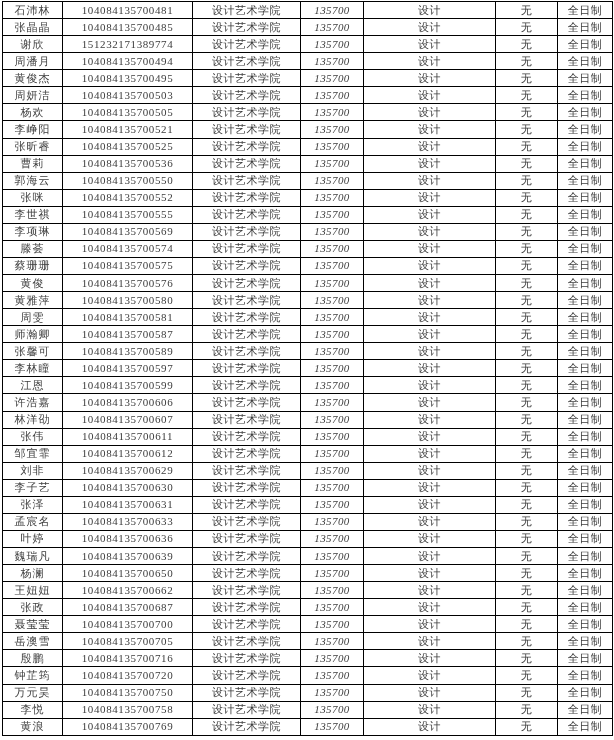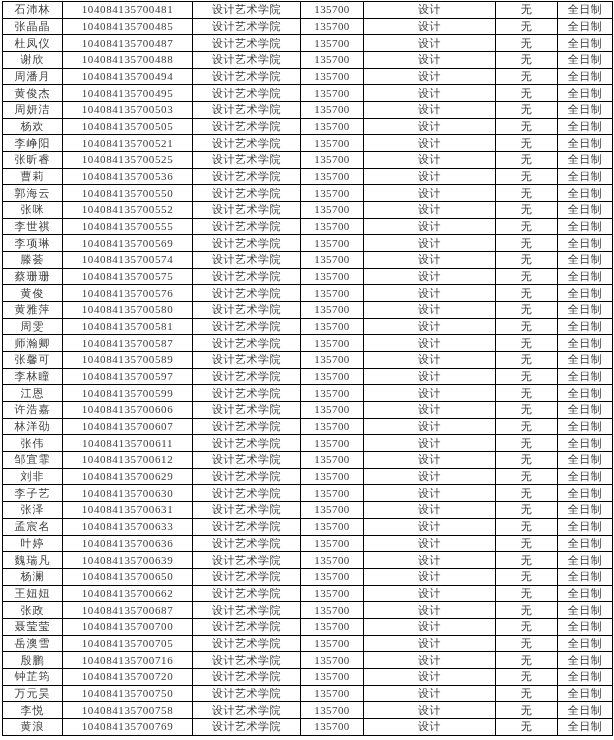--- a/index.html
+++ b/index.html
@@ -46,20 +46,21 @@
   td.c-id {
     font-size: 11.5px;
     letter-spacing: 0.6px;
   }
   td.c-college {
     letter-spacing: 0.5px;
   }
   td.c-code {
     font-size: 11.5px;
     letter-spacing: 0.4px;
+    font-style: italic;
   }
   td.c-major, td.c-remark, td.c-mode {
     letter-spacing: 0.5px;
   }
 </style>
 </head>
 <body>
 
 <div class="sheet">
   <table class="roster">
@@ -87,33 +88,24 @@
     <td class="c-name">张晶晶</td>
     <td class="c-id">104084135700485</td>
     <td class="c-college">设计艺术学院</td>
     <td class="c-code">135700</td>
     <td class="c-major">设计</td>
     <td class="c-remark">无</td>
     <td class="c-mode">全日制</td>
   </tr>
 
 
-  <tr>
-    <td class="c-name">杜凤仪</td>
-    <td class="c-id">104084135700487</td>
-    <td class="c-college">设计艺术学院</td>
-    <td class="c-code">135700</td>
-    <td class="c-major">设计</td>
-    <td class="c-remark">无</td>
-    <td class="c-mode">全日制</td>
-  </tr>
 
   <tr>
     <td class="c-name">谢欣</td>
-    <td class="c-id">104084135700488</td>
+    <td class="c-id">151232171389774</td>
     <td class="c-college">设计艺术学院</td>
     <td class="c-code">135700</td>
     <td class="c-major">设计</td>
     <td class="c-remark">无</td>
     <td class="c-mode">全日制</td>
   </tr>
 
   <tr>
     <td class="c-name">周潘月</td>
     <td class="c-id">104084135700494</td>

